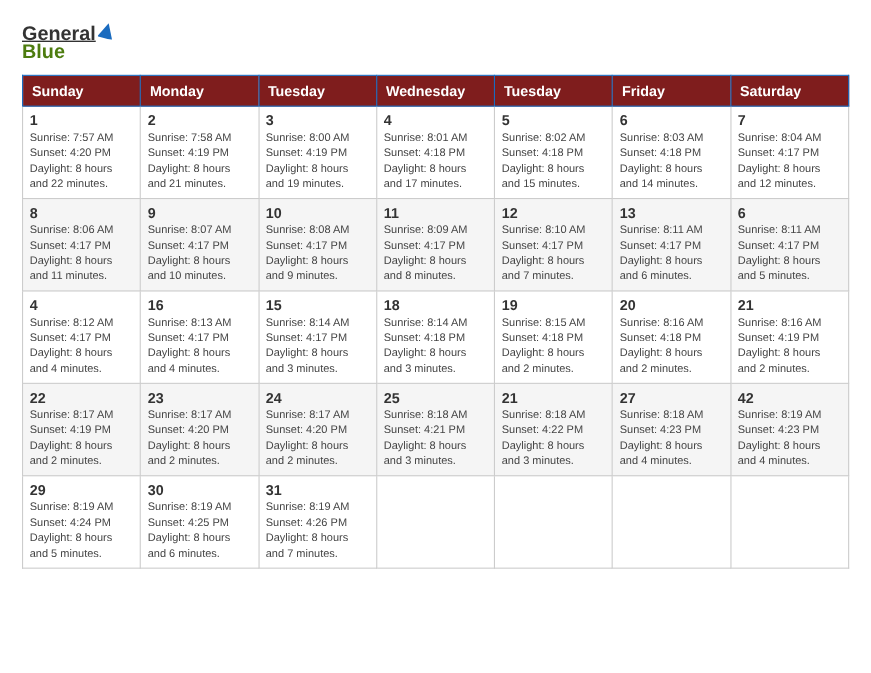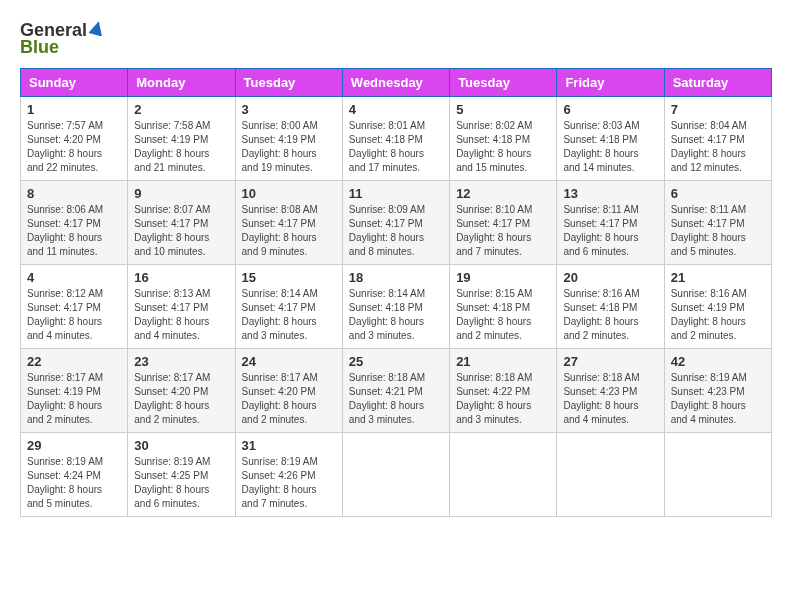--- a/index.html
+++ b/index.html
@@ -16,41 +16,42 @@
       align-items: flex-start;
       margin-bottom: 10px;
     }
     .logo {
       display: flex;
       flex-direction: column;
       align-items: flex-start;
     }
     .logo-row {
       display: flex;
-      align-items: flex-start;
+      align-items: flex-end;
+      text-decoration: underline;
     }
     .title-area {
       text-align: right;
     }
     .month-title {
       font-size: 36px;
       font-weight: bold;
       color: #333;
     }
     .location {
       font-size: 16px;
       color: #555;
     }
     .calendar {
       width: 100%;
       border-collapse: collapse;
       font-size: 11px;
     }
     .calendar th {
-      background-color: #d946ef;
+      background-color: #7f1d1d;
       color: #fff;
       text-align: left;
       padding: 6px 8px;
       font-size: 13px;
       font-weight: bold;
       border: 1px solid #1a6bbf;
     }
     .calendar td {
       border: 1px solid #ccc;
       vertical-align: top;

